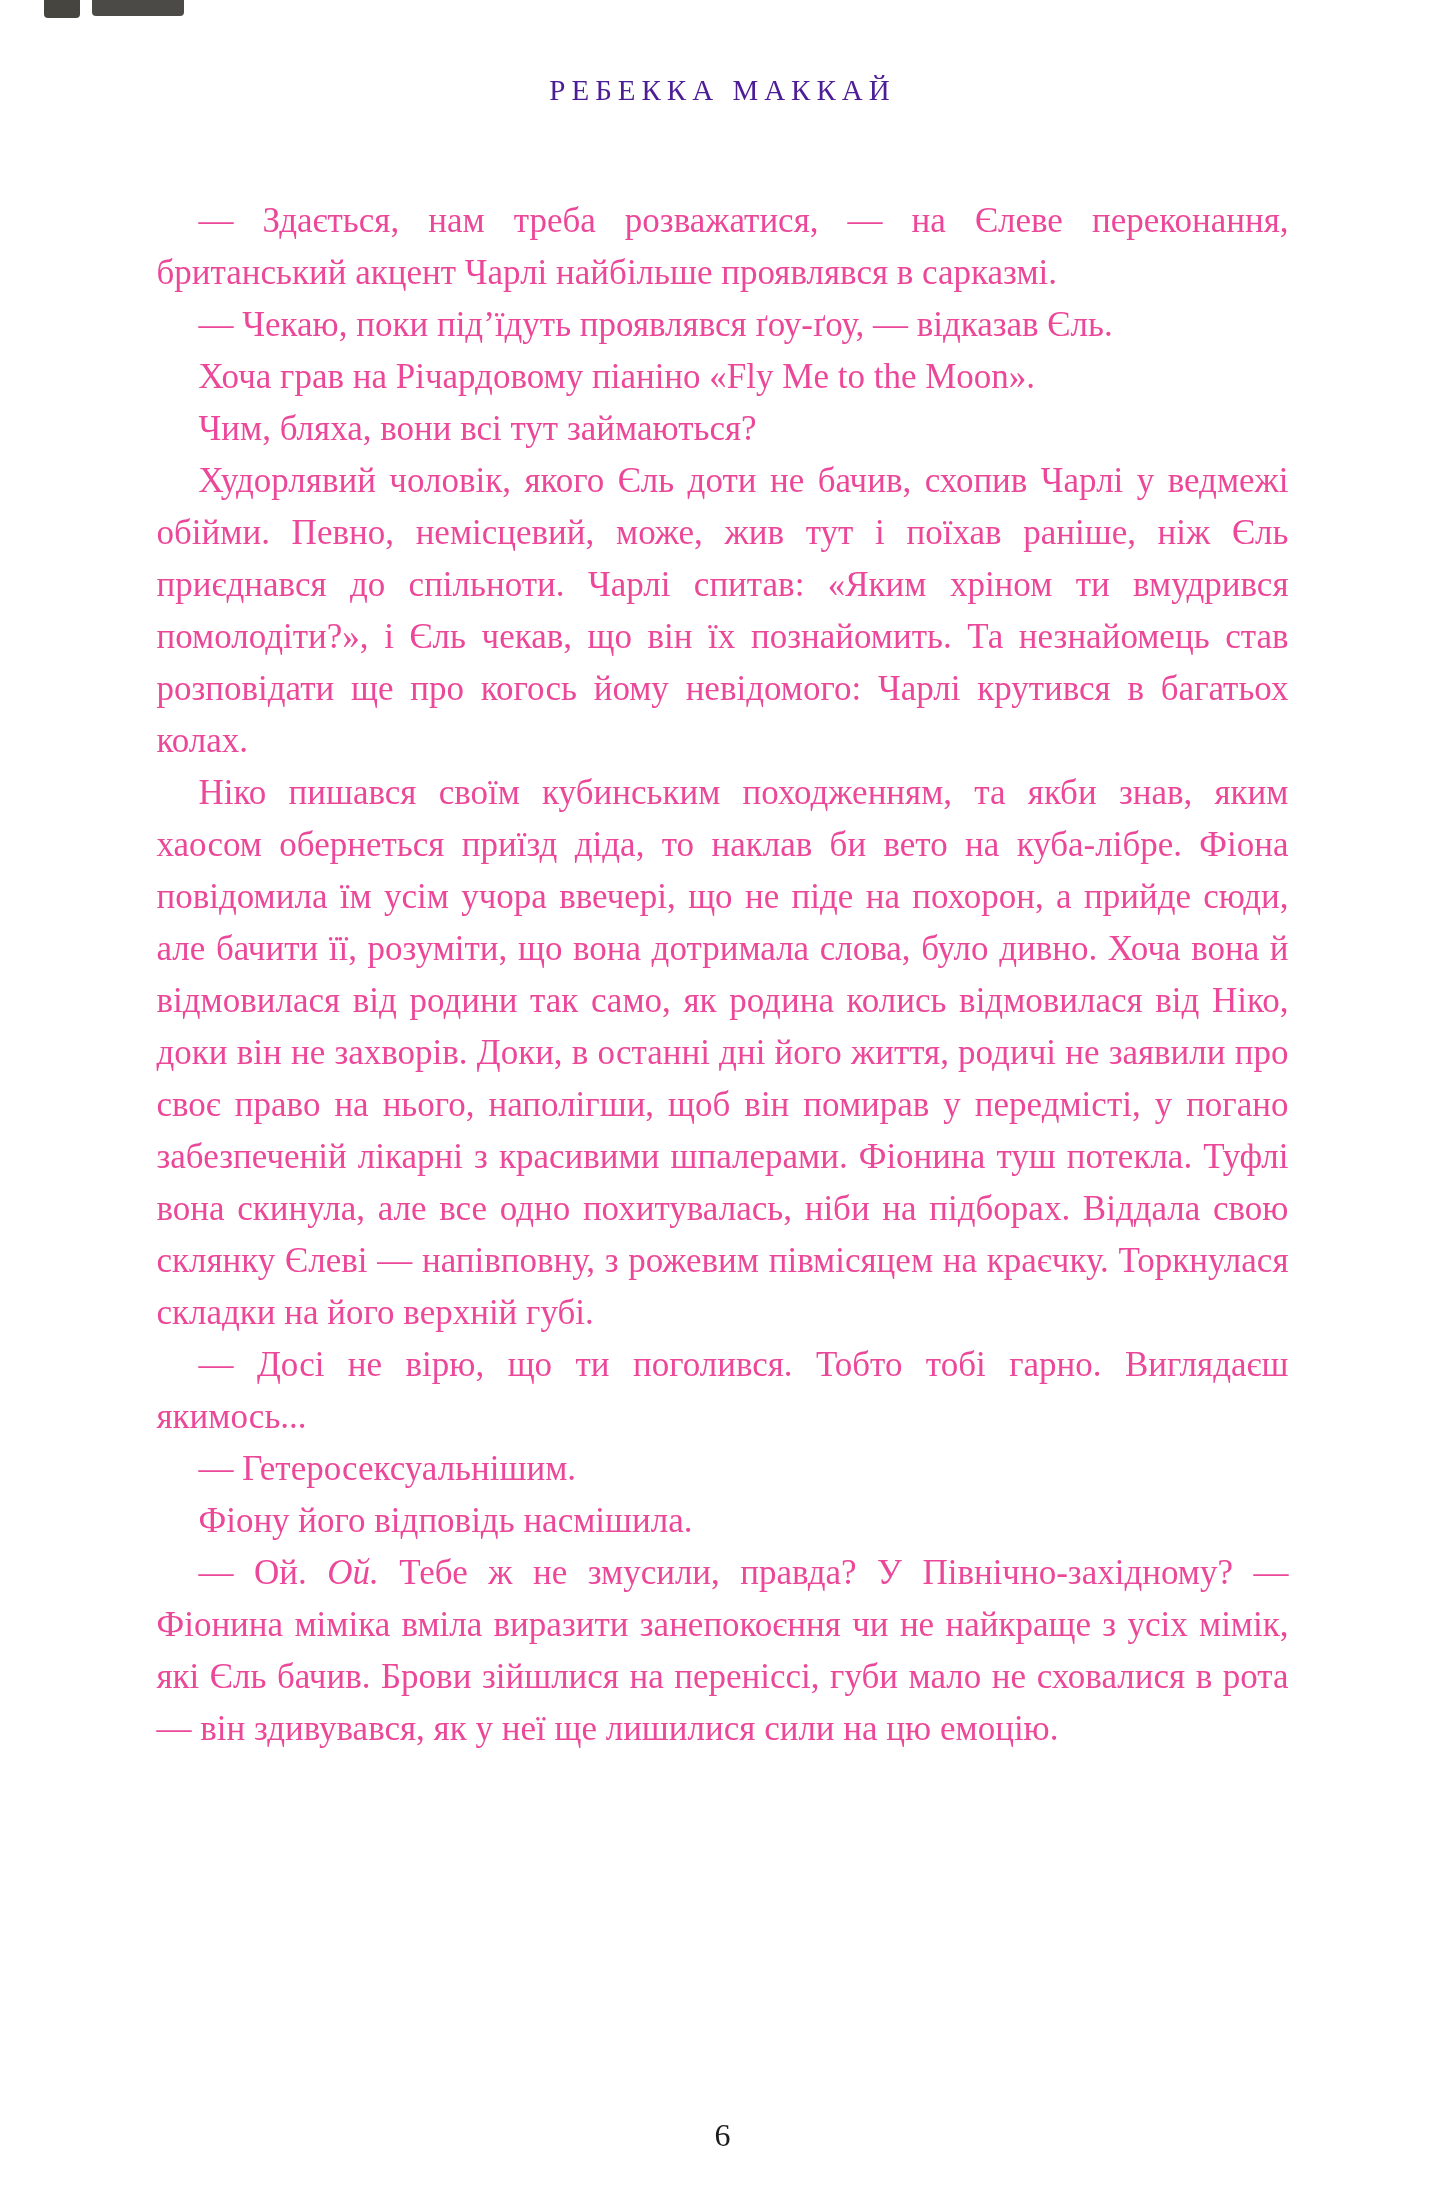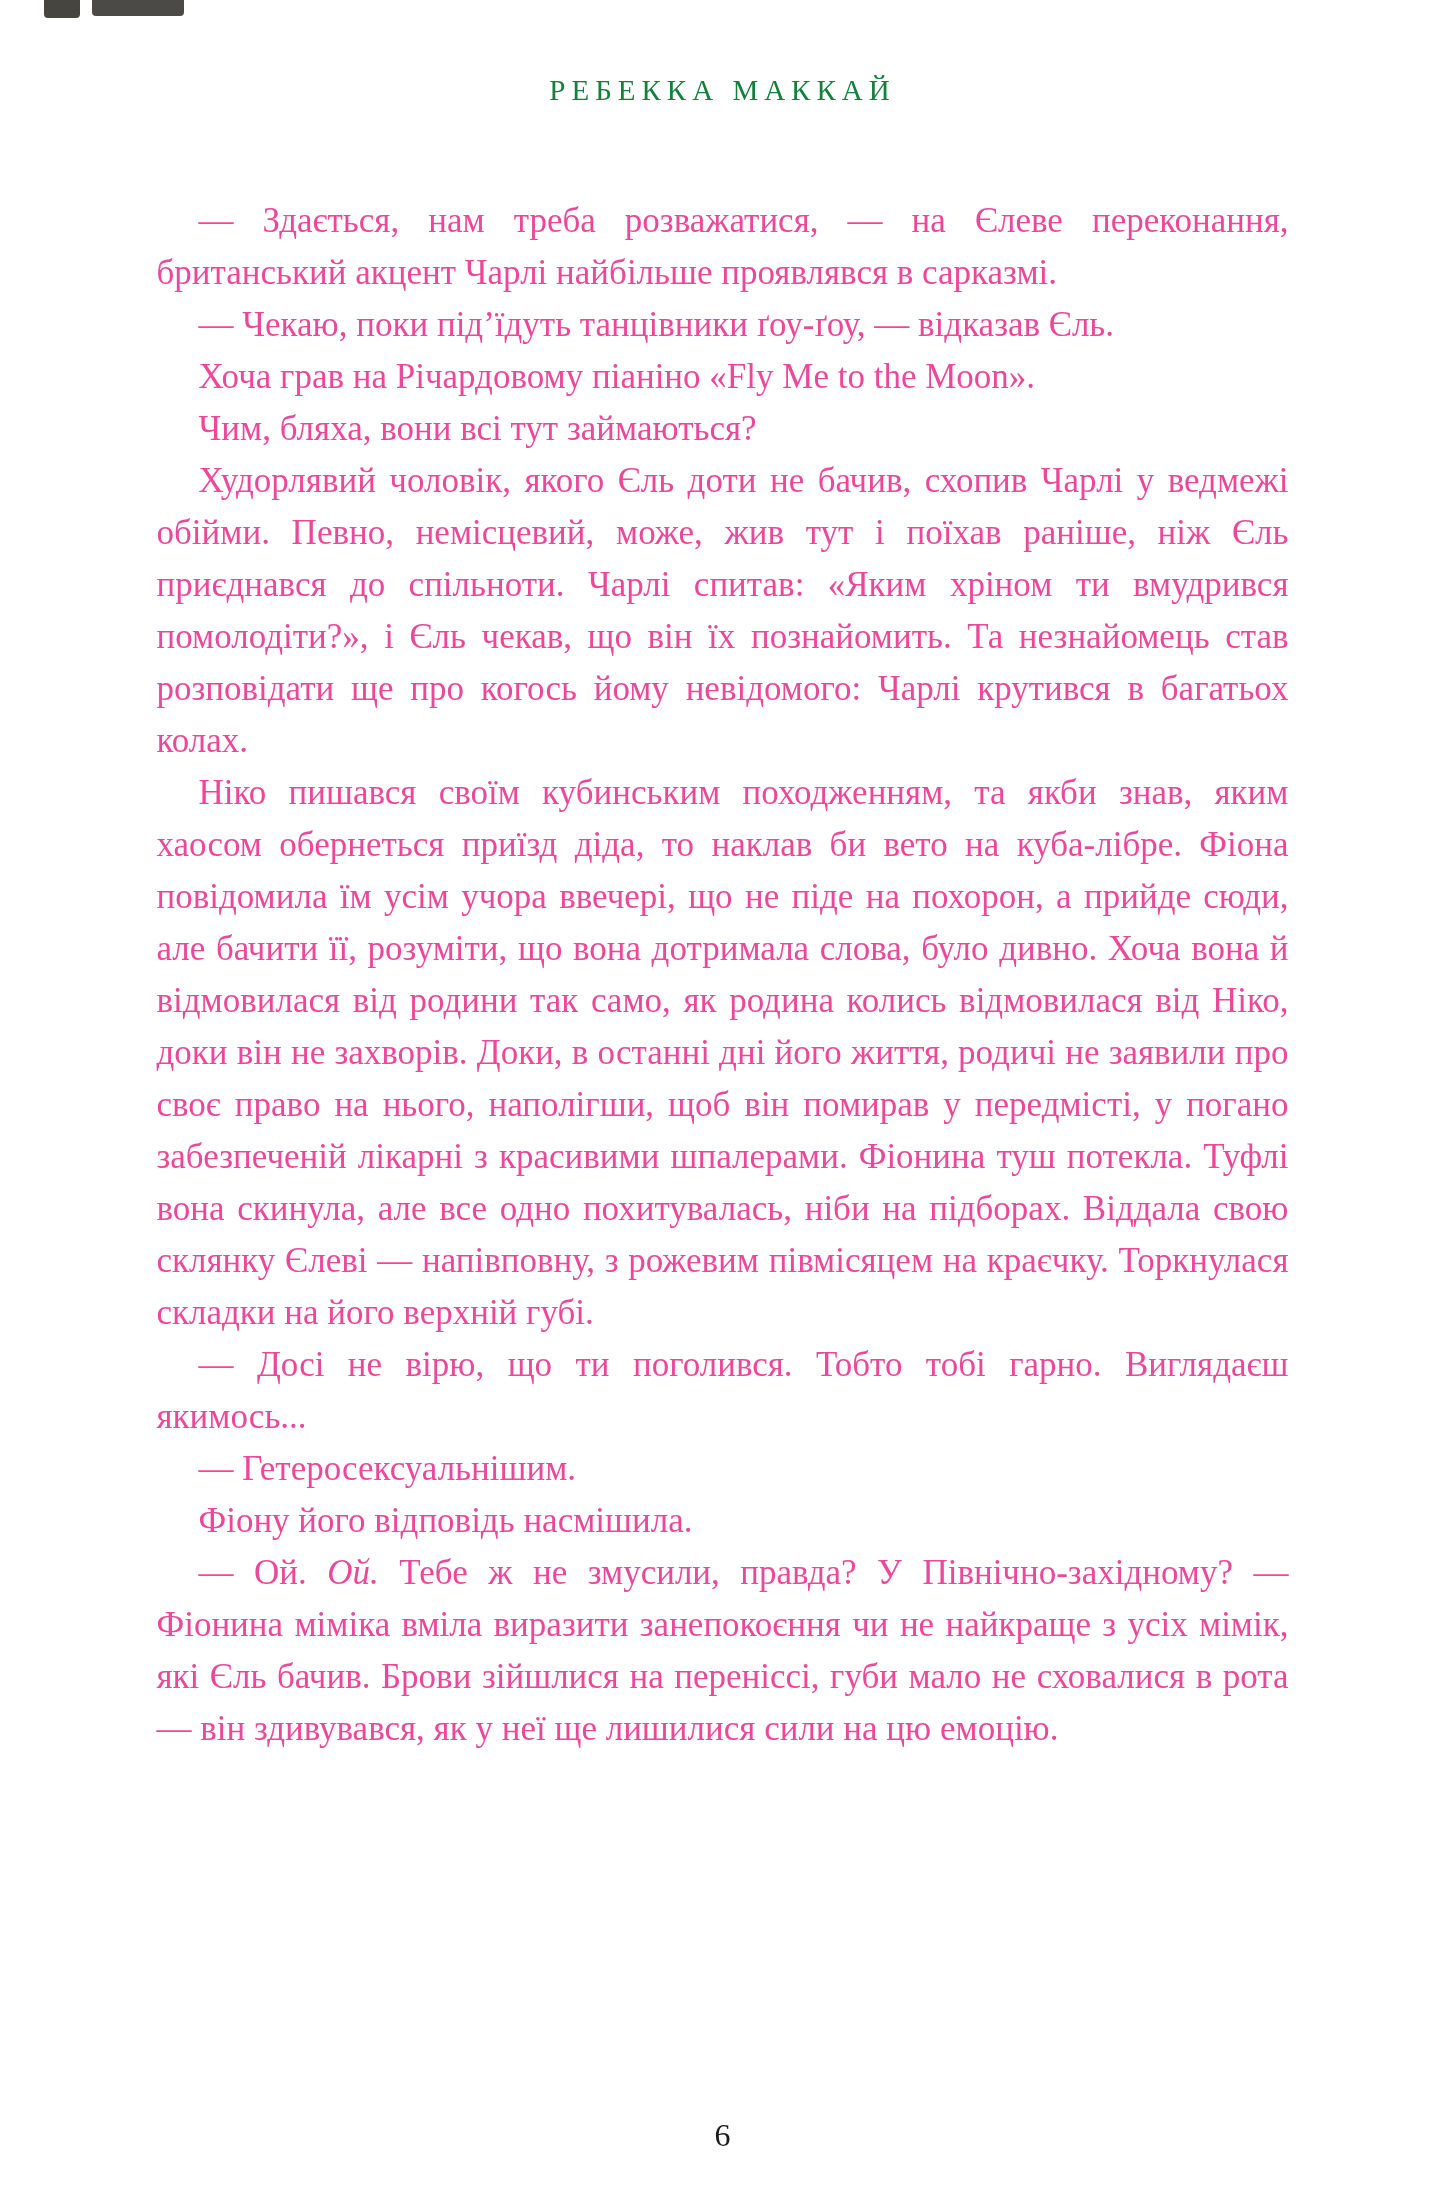--- a/index.html
+++ b/index.html
@@ -34,21 +34,21 @@
     width: 92px;
     height: 16px;
     background: #2b2a26;
     opacity: .85;
   }
   .running-head {
     padding-top: 74px;
     text-align: center;
     font-size: 29px;
     letter-spacing: 6px;
-    color: #15803d;
+    color: #4c1d95;
   }
   .text-block {
     width: 1132px;
     margin: 88px auto 0 auto;
     font-size: 35px;
     line-height: 52px;
     text-align: justify;
     hyphens: auto;
     -webkit-hyphens: auto;
     color: #ec4899;
@@ -76,21 +76,21 @@
 
 <div class="page">
 
   <div class="artifact a1"></div>
   <div class="artifact a2"></div>
 
   <div class="running-head">РЕБЕККА МАККАЙ</div>
 
   <div class="text-block">
       <p><span>— Здається, нам треба розважатися, — на Єлеве переконання, британський акцент Чарлі найбільше проявлявся в сарказмі.</span></p>
-      <p><span>— Чекаю, поки під’їдуть танцівники ґоу-ґоу, — відказав Єль.</span></p>
+      <p><span>— Чекаю, поки під’їдуть проявлявся ґоу-ґоу, — відказав Єль.</span></p>
       <p><span>Хоча грав на Річардовому піаніно «Fly Me to the Moon».</span></p>
       <p><span>Чим, бляха, вони всі тут займаються?</span></p>
       <p><span>Худорлявий чоловік, якого Єль доти не бачив, схопив Чарлі у ведмежі обійми. Певно, немісцевий, може, жив тут і поїхав раніше, ніж Єль приєднався до спільноти. Чарлі спитав: «Яким хріном ти вмудрився помолодіти?», і Єль чекав, що він їх познайомить. Та незнайомець став розповідати ще про когось йому невідомого: Чарлі крутився в багатьох колах.</span></p>
       <p><span>Ніко пишався своїм кубинським походженням, та якби знав, яким хаосом обернеться приїзд діда, то наклав би вето на куба-лібре. Фіона повідомила їм усім учора ввечері, що не піде на похорон, а прийде сюди, але бачити її, розуміти, що вона дотримала слова, було дивно. Хоча вона й відмовилася від родини так само, як родина колись відмовилася від Ніко, доки він не захворів. Доки, в останні дні його життя, родичі не заявили про своє право на нього, наполігши, щоб він помирав у передмісті, у погано забезпеченій лікарні з красивими шпалерами. Фіонина туш потекла. Туфлі вона скинула, але все одно похитувалась, ніби на підборах. Віддала свою склянку Єлеві — напівповну, з рожевим півмісяцем на краєчку. Торкнулася складки на його верхній губі.</span></p>
       <p><span>— Досі не вірю, що ти поголився. Тобто тобі гарно. Виглядаєш якимось...</span></p>
       <p><span>— Гетеросексуальнішим.</span></p>
       <p><span>Фіону його відповідь насмішила.</span></p>
       <p><span>— Ой. </span><em>Ой.</em><span> Тебе ж не змусили, правда? У Північно-західному? — Фіонина міміка вміла виразити занепокоєння чи не найкраще з усіх мімік, які Єль бачив. Брови зійшлися на переніссі, губи мало не сховалися в рота — він здивувався, як у неї ще лишилися сили на цю емоцію.</span></p>
     </div>
 

